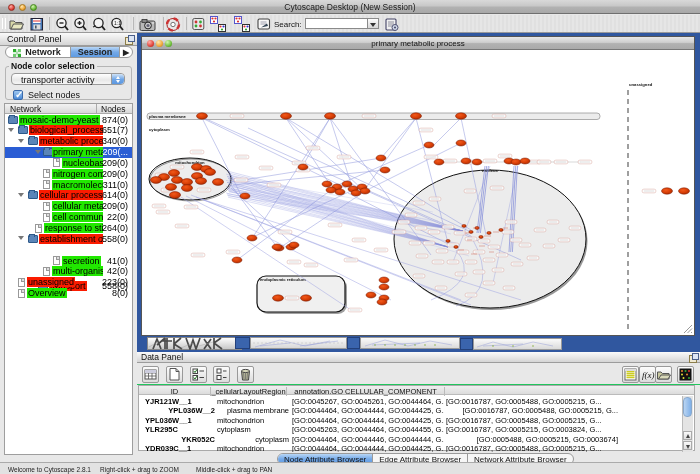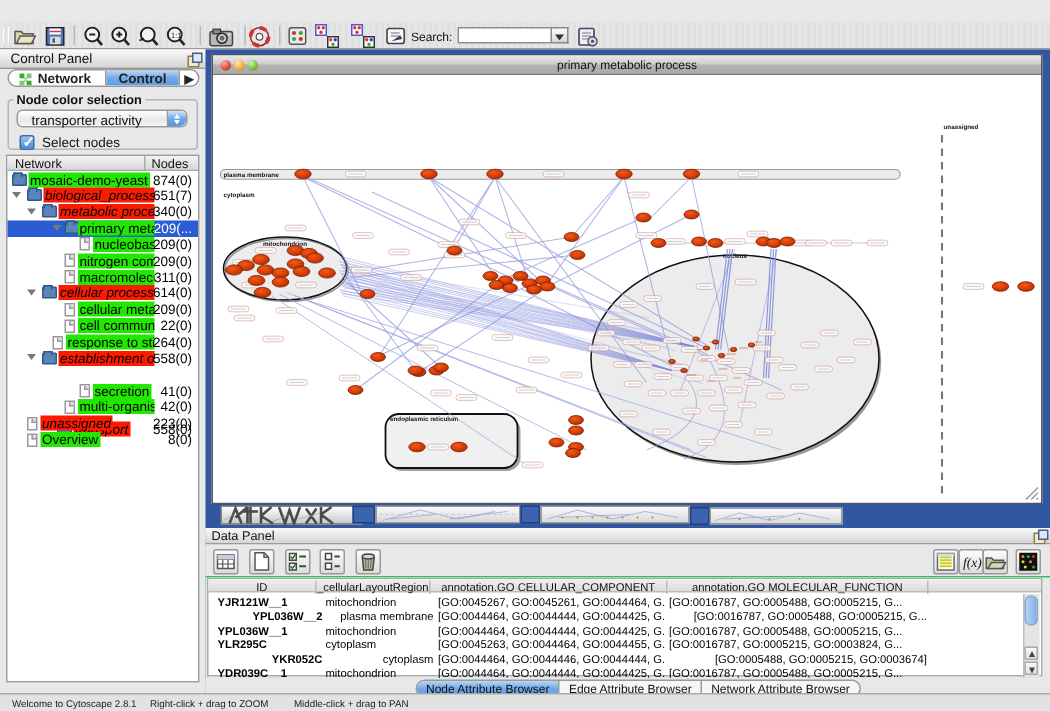--- a/index.html
+++ b/index.html
@@ -72,21 +72,21 @@
   background:#fff; border:1px solid #9e9e9e; }
 #treehdr { position:absolute; left:0; top:0; width:127px; height:10px;
   background:linear-gradient(#f2f2f2,#d8d8d8); border-bottom:1px solid #aaa; font-size:8.5px; color:#111; }
 #treehdr .c1 { position:absolute; left:5px; top:0px; }
 #treehdr .c2 { position:absolute; left:96px; top:0px; }
 #treehdr .sep { position:absolute; left:91px; top:0; width:1px; height:10px; background:#aaa; }
 .trow { position:absolute; left:0; width:127px; height:11.3px; font-size:9px; color:#000; }
 .trow .lbl { position:absolute; top:0.5px; white-space:nowrap; padding:0 1px; line-height:10px; max-width:none; overflow:hidden; }
 .trow .cnt { position:absolute; right:4px; top:0.5px; line-height:10px;}
 .green { background:#21e800; }
-.red { background:#fb1b00;font-style:italic; }
+.red { background:#fb1b00; }
 .selrow { background:#2a5dd4; }
 .selrow .cnt { color:#fff; }
 .arr { position:absolute; top:3px; width:0; height:0;
   border-left:3.5px solid transparent; border-right:3.5px solid transparent; border-top:4.5px solid #777; }
 .foldr { position:absolute; top:1.5px; width:10px; height:8px; background:#5b85b8; border:1px solid #2e5a8a; border-radius:1px; }
 .foldr:before { content:""; position:absolute; left:0px; top:-2px; width:4px; height:2px; background:#5b85b8; border:1px solid #2e5a8a; border-bottom:none;}
 .filei { position:absolute; top:1px; width:7px; height:9px; background:#fff; border:1px solid #999; }
 .filei:before { content:""; position:absolute; right:0; top:0; width:2px; height:2px; background:#ddd; border-left:1px solid #999; border-bottom:1px solid #999;}
 
 
@@ -128,20 +128,26 @@
   background:#f6f6f6; border:1px solid #9a9a9a; border-radius:6px; overflow:hidden; }
 #seg div { font-size:8px; line-height:11px; padding:0 6px; color:#111; }
 #seg .on { background:linear-gradient(#b8d6f5,#74a9e8 50%,#5f9be2); }
 #seg .mid { border-left:1px solid #9a9a9a; border-right:1px solid #9a9a9a; }
 #statusbar { left:0; top:462px; width:700px; height:12px; background:#e2e2e2; border-top:1px solid #aaa; }
 #statusbar div { position:absolute; top:2.5px; font-size:6.5px; color:#222; }
 </style>
 </head>
 <body>
 <div id="app">
+  <div id="titlebar" class="abs">
+    <div class="t">Cytoscape Desktop (New Session)</div>
+    <div class="light" id="l1"></div>
+      <div class="light" id="l2"></div>
+      <div class="light" id="l3"></div>
+  </div>
 
   <div id="toolbar" class="abs">
       <div class="ticon" style="left:9px;top:2px;">
         <svg width="15" height="16" viewBox="0 0 15 16">
           <path d="M1 12 L1 4 L5 4 L6.5 5.5 L13 5.5 L13 12 Z" fill="#d8d8a8" stroke="#555" stroke-width="1"></path>
           <path d="M2 12 L4.5 7 L14.5 7 L12 12 Z" fill="#e8e8c0" stroke="#555" stroke-width="1"></path>
         </svg>
       </div>
 <div class="ticon" style="left:30px;top:2px;">
         <svg width="14" height="16" viewBox="0 0 14 16">
@@ -264,21 +270,21 @@
         <div class="floatico" style="left:125px;top:2px;"></div>
       </div>
     <div id="tabbar">
       <div class="tab" id="tab1"><svg width="10" height="10" viewBox="0 0 10 10" style="position:absolute;left:6px;top:1px;">
             <path d="M3 2 L7 8 M3 8 L7 2" stroke="#9c9" stroke-width="0.8"></path>
             <rect x="1" y="1" width="3.2" height="3.2" fill="#2fae2f"></rect>
             <rect x="5.8" y="1" width="3.2" height="3.2" fill="#7c7"></rect>
             <rect x="1" y="5.8" width="3.2" height="3.2" fill="#7c7"></rect>
             <rect x="5.8" y="5.8" width="3.2" height="3.2" fill="#2fae2f"></rect>
           </svg><span style="margin-left:10px;">Network</span></div>
-      <div class="tab" id="tab2">Control</div>
+      <div class="tab" id="tab2">Session</div>
       <div class="tab" id="tab3">▶</div>
     </div>
     <div id="groupbox"></div>
     <div id="grouplbl">Node color selection</div>
     <div id="combo">
         <div class="t">transporter activity</div>
         <div id="combocap"></div>
       </div>
     <div id="checkbox"></div>
       <div id="chklbl">Select nodes</div>
@@ -832,21 +838,20 @@
             <circle cx="9" cy="7.5" r="1" fill="#e83"></circle>
             <circle cx="5.5" cy="11" r="1" fill="#dd3"></circle>
             <circle cx="11" cy="11" r="1" fill="#3a3"></circle>
           </svg></div>
       </div>
     <div id="dtable">
       <div id="dthead">
         <div style="left:0;width:72px;">ID</div>
         <div style="left:72px;width:76px;">_cellularLayoutRegion</div>
         <div style="left:148px;width:158px;">annotation.GO CELLULAR_COMPONENT</div>
-        <div style="left:306px;width:174px;">annotation.GO MOLECULAR_FUNCTION</div>
       </div>
       <div id="drows">
           <div class="drow" style="top:10.0px;">
             <div class="dc1">YJR121W__1</div>
             <div class="dc2">mitochondrion</div>
             <div class="dc3">[GO:0045267, GO:0045261, GO:0044464, G...</div>
             <div class="dc4">[GO:0016787, GO:0005488, GO:0005215, G...</div>
           </div>
 <div class="drow" style="top:19.4px;text-align:right;">
             <div class="dc1">YPL036W__2</div>

